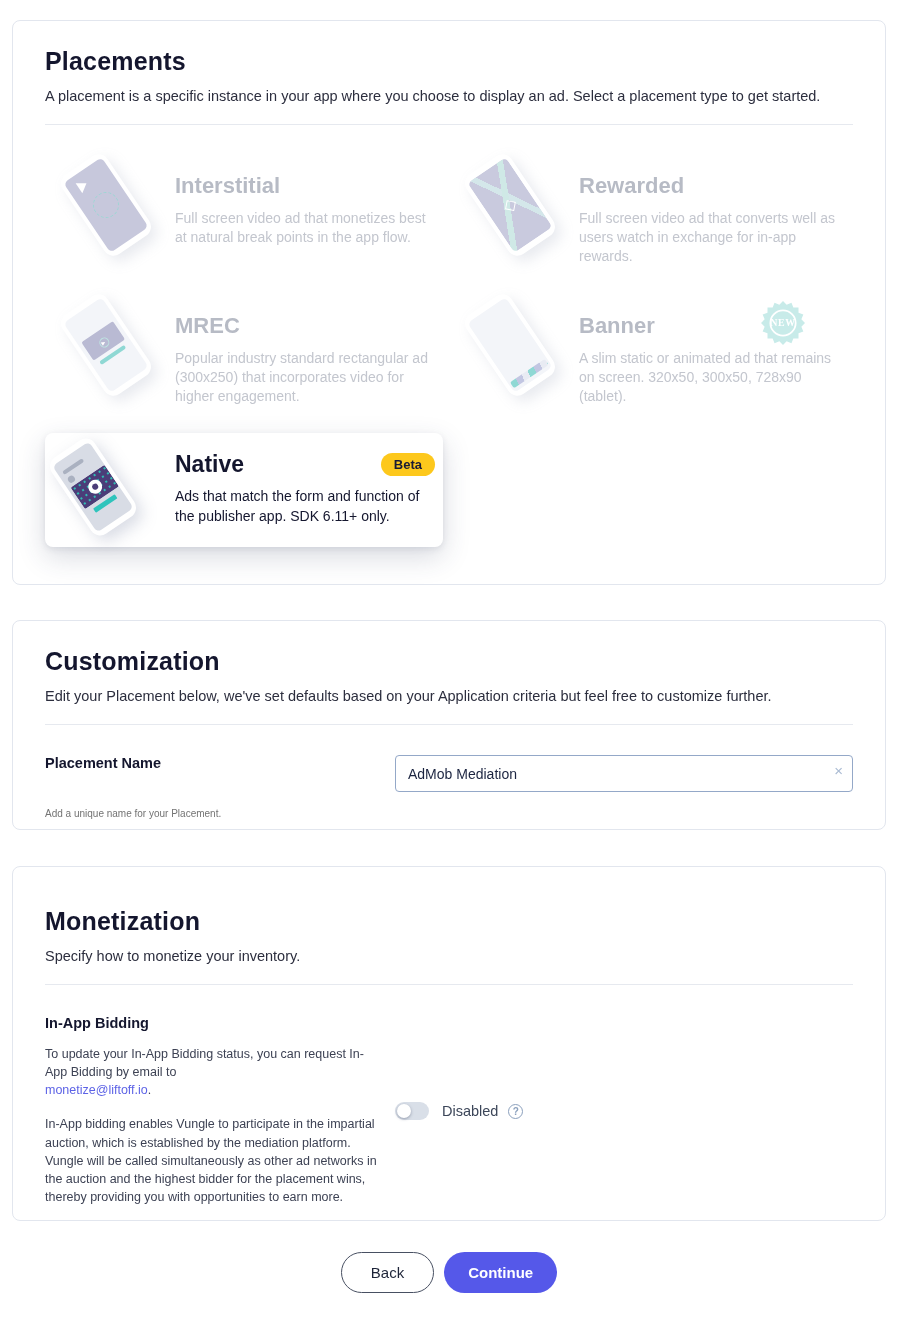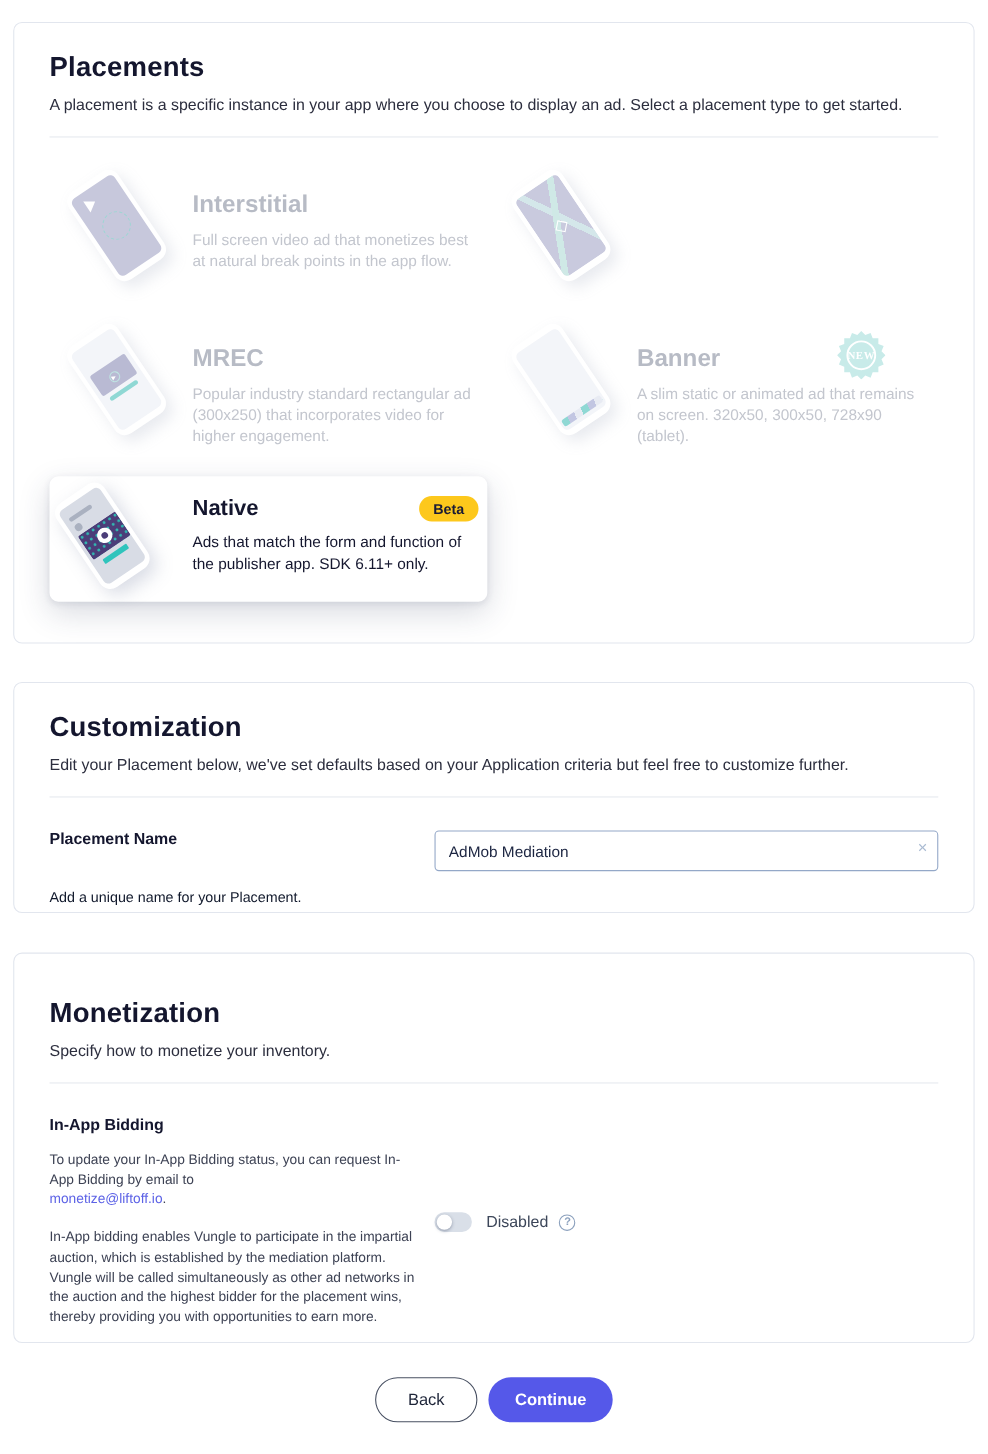--- a/index.html
+++ b/index.html
@@ -67,30 +67,30 @@
 
   
   .native-cell { height:130px; padding-top:2px; }
   .native-card { width:398px; height:114px; background:#fff; border-radius:8px; cursor:pointer;
     box-shadow:0 10px 28px rgba(45,55,90,.18), 0 2px 6px rgba(45,55,90,.10);
     display:flex; align-items:flex-start; position:relative; }
   .native-card .type-icon { width:130px; height:110px; }
   .native-card .phone { left:22px; top:8px; width:52px; height:92px; }
   .native-card .type-text { padding-top:18px; width:262px; }
   .native-title-row { display:flex; align-items:center; justify-content:space-between; margin-bottom:9px; }
-  .native-card .type-title { color:#14162e; font-size:20px; margin-bottom:0; }
+  .native-card .type-title { color:#14162e; font-size:23px; margin-bottom:0; }
   .native-card .type-desc { color:#14162e; font-size:14px; line-height:1.4; }
   .beta-badge { background:#fdc81c; color:#1a1b35; font-size:13px; font-weight:bold;
     padding:4px 13px; border-radius:13px; margin-right:2px; }
 
   
   .form-row { display:flex; margin-top:30px; }
   .form-left { width:350px; flex:none; }
   .field-label { font-size:14.5px; font-weight:bold; color:#14162e; margin-bottom:12px; }
-  .field-hint { font-size:13px; color:#0f172a;margin-top:37px; }
+  .field-hint { font-size:10px; color:#737373;margin-top:37px; }
   .input-wrap { position:relative; flex:1; }
   .text-input { width:100%; height:37px; border:1px solid #94a8c8; border-radius:4px;
     font-size:14px; color:#1b2440; padding:0 34px 0 12px; outline:none; background:#fff;
     font-family:"Liberation Sans", sans-serif; }
   .clear-btn { position:absolute; right:10px; top:8px; font-size:15px; color:#a9bad2;
     background:none; border:none; cursor:pointer; line-height:1; }
 
   
   .bidding-title { font-size:14.5px; font-weight:bold; color:#14162e; margin-bottom:14px; }
   .bidding-p { font-size:12.5px; line-height:1.45; color:#3d4254; width:338px; margin-bottom:16px; }
@@ -138,20 +138,24 @@
         </div>
       </div>
       <div class="type-cell faded">
         <div class="type-icon">
           <div class="phone">
               <div class="screen screen-rewarded">
             <span class="gem">◇</span>
           </div>
             </div>
         </div>
+        <div class="type-text">
+          <div class="type-title">Rewarded</div>
+          <div class="type-desc">Full screen video ad that converts well as users watch in exchange for in-app rewards.</div>
+        </div>
       </div>
     </div>
 
     <div class="type-row">
       <div class="type-cell faded">
         <div class="type-icon">
           <div class="phone">
               <div class="screen screen-mrec">
             <div class="mrec-ad">
                   <div class="mini-ring"></div>

